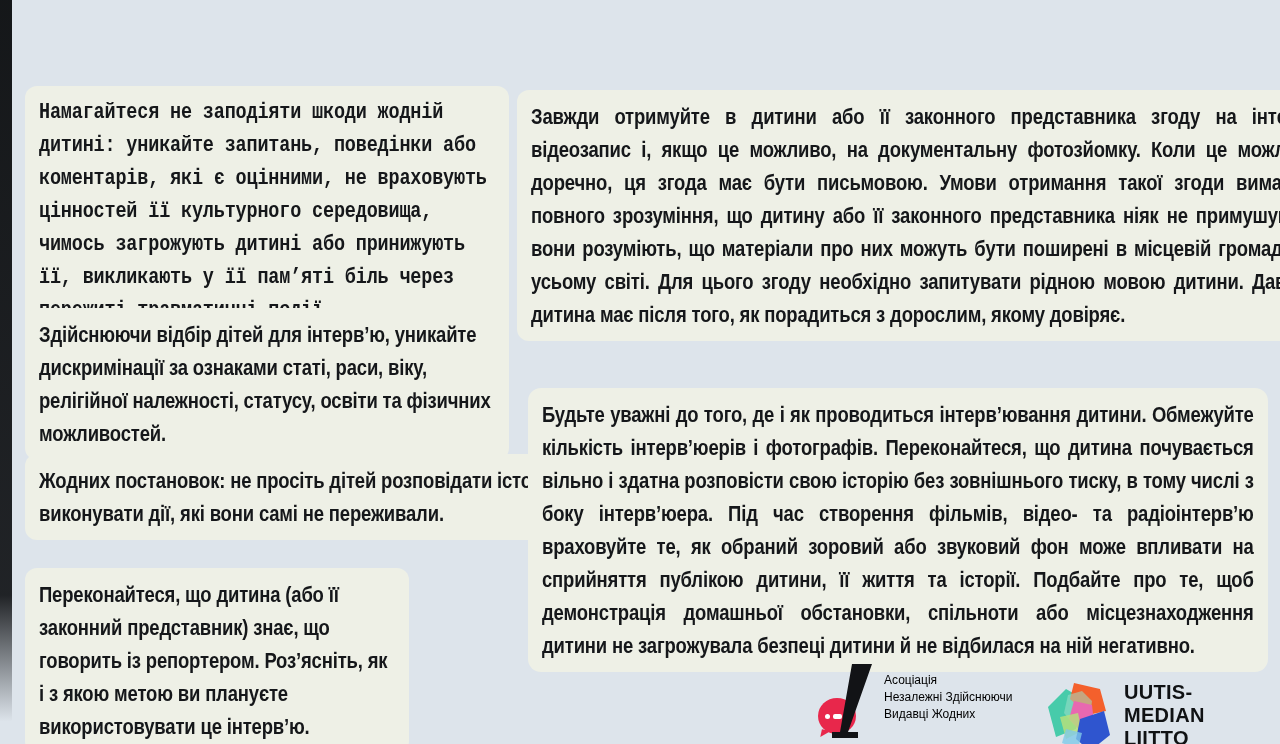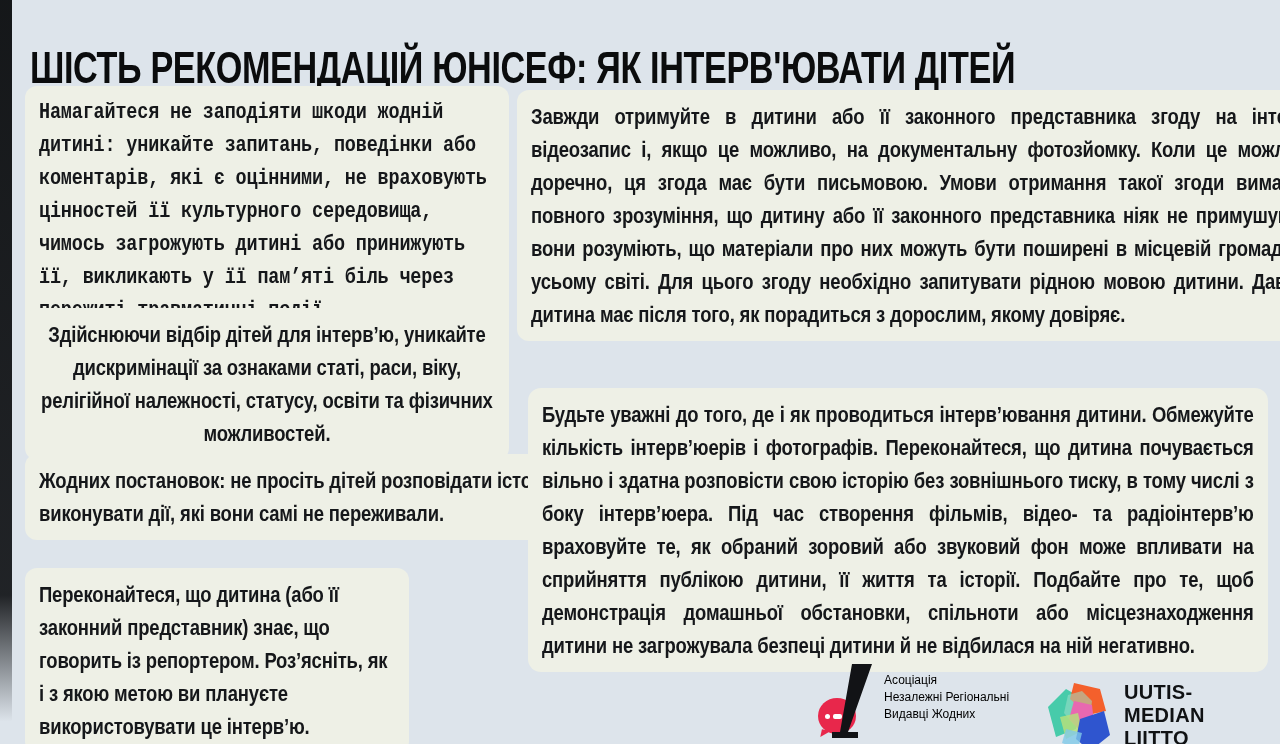--- a/index.html
+++ b/index.html
@@ -22,21 +22,21 @@
   .condense{display:block;transform-origin:0 0;}
   .title .condense{width:132%;transform:scaleX(0.76);letter-spacing:-0.5px;}
   .card{
     position:absolute;background:#eef0e6;border-radius:12px;
     padding:10px 14px;box-sizing:border-box;
     color:#15171a;font-weight:700;font-size:22px;line-height:33px;
   }
   .card .condense{width:119%;transform:scaleX(0.84);letter-spacing:-0.2px;}
   .card.justified .condense{text-align:justify;}
   .card-l1{left:25px;top:86px;width:484px;font-family:Liberation Mono, monospace;}
-  .card-l2{left:25px;top:308px;width:484px;text-align:center;}
+  .card-l2{left:25px;top:308px;width:484px;}
   .card-l3{left:25px;top:454px;width:576px;}
   .card-l4{left:25px;top:568px;width:384px;}
   .card-r1{left:517px;top:90px;width:832px;}
   .card-r2{left:528px;top:388px;width:740px;border-radius:13px;}
   .footer{position:absolute;left:818px;top:662px;width:450px;height:78px;}
   
   .assoc{position:absolute;left:0;top:0;width:200px;height:78px;}
   .assoc-mark{position:absolute;left:0;top:2px;width:62px;height:74px;}
   .bubble{
     position:absolute;left:0;top:34px;width:38px;height:36px;border-radius:50%;
@@ -61,23 +61,20 @@
     font-weight:800;font-size:20px;line-height:23px;letter-spacing:0.3px;
   }
 </style>
 </head>
 <body>
 
 <div class="page">
 
   <div class="left-edge"></div>
 
-  <h1 class="title">
-    <span class="condense">ШІСТЬ РЕКОМЕНДАЦІЙ ЮНІСЕФ: ЯК ІНТЕРВ'ЮВАТИ ДІТЕЙ</span>
-  </h1>
 
   <section>
     <div class="card card-l1">
       <div class="condense">Намагайтеся не заподіяти шкоди жодній дитині: уникайте запитань, поведінки або коментарів, які є оцінними, не враховують цінностей її культурного середовища, чимось загрожують дитині або принижують її, викликають у її пам’яті біль через пережиті травматичні події.</div>
     </div>
     <div class="card card-l2">
       <div class="condense">Здійснюючи відбір дітей для інтерв’ю, уникайте дискримінації за ознаками статі, раси, віку, релігійної належності, статусу, освіти та фізичних можливостей.</div>
     </div>
     <div class="card card-l3">
       <div class="condense">Жодних постановок: не просіть дітей розповідати історії чи виконувати дії, які вони самі не переживали.</div>
@@ -104,21 +101,21 @@
           <span class="dot"></span>
           <span class="dash"></span>
           <span class="dot"></span>
         </div>
         <svg width="62" height="74" viewBox="0 0 62 74" style="position:absolute;left:0;top:0;">
           <polygon points="34,0 54,0 30,68 40,68 40,74 14,74 14,68 22,68" fill="#121316"></polygon>
         </svg>
       </div>
       <div class="assoc-text">
         <div>Асоціація</div>
-        <div>Незалежні Регіональні</div>
+        <div>Незалежні Здійснюючи</div>
         <div>Видавці Жодних</div>
       </div>
     </div>
 
     <div class="uutis">
       <svg class="uutis-mark" width="70" height="74" viewBox="0 0 70 74">
         <polygon points="2,26 20,8 34,16 30,48 10,56" fill="#3ec9a7" opacity="0.95"></polygon>
         <polygon points="28,2 54,8 60,30 42,34 24,18" fill="#f4602c"></polygon>
         <polygon points="22,14 36,10 46,20 44,38 28,44 18,32" fill="#9fe0c9" opacity="0.55"></polygon>
         <polygon points="28,20 46,24 48,42 34,50 23,38" fill="#e868b0"></polygon>

